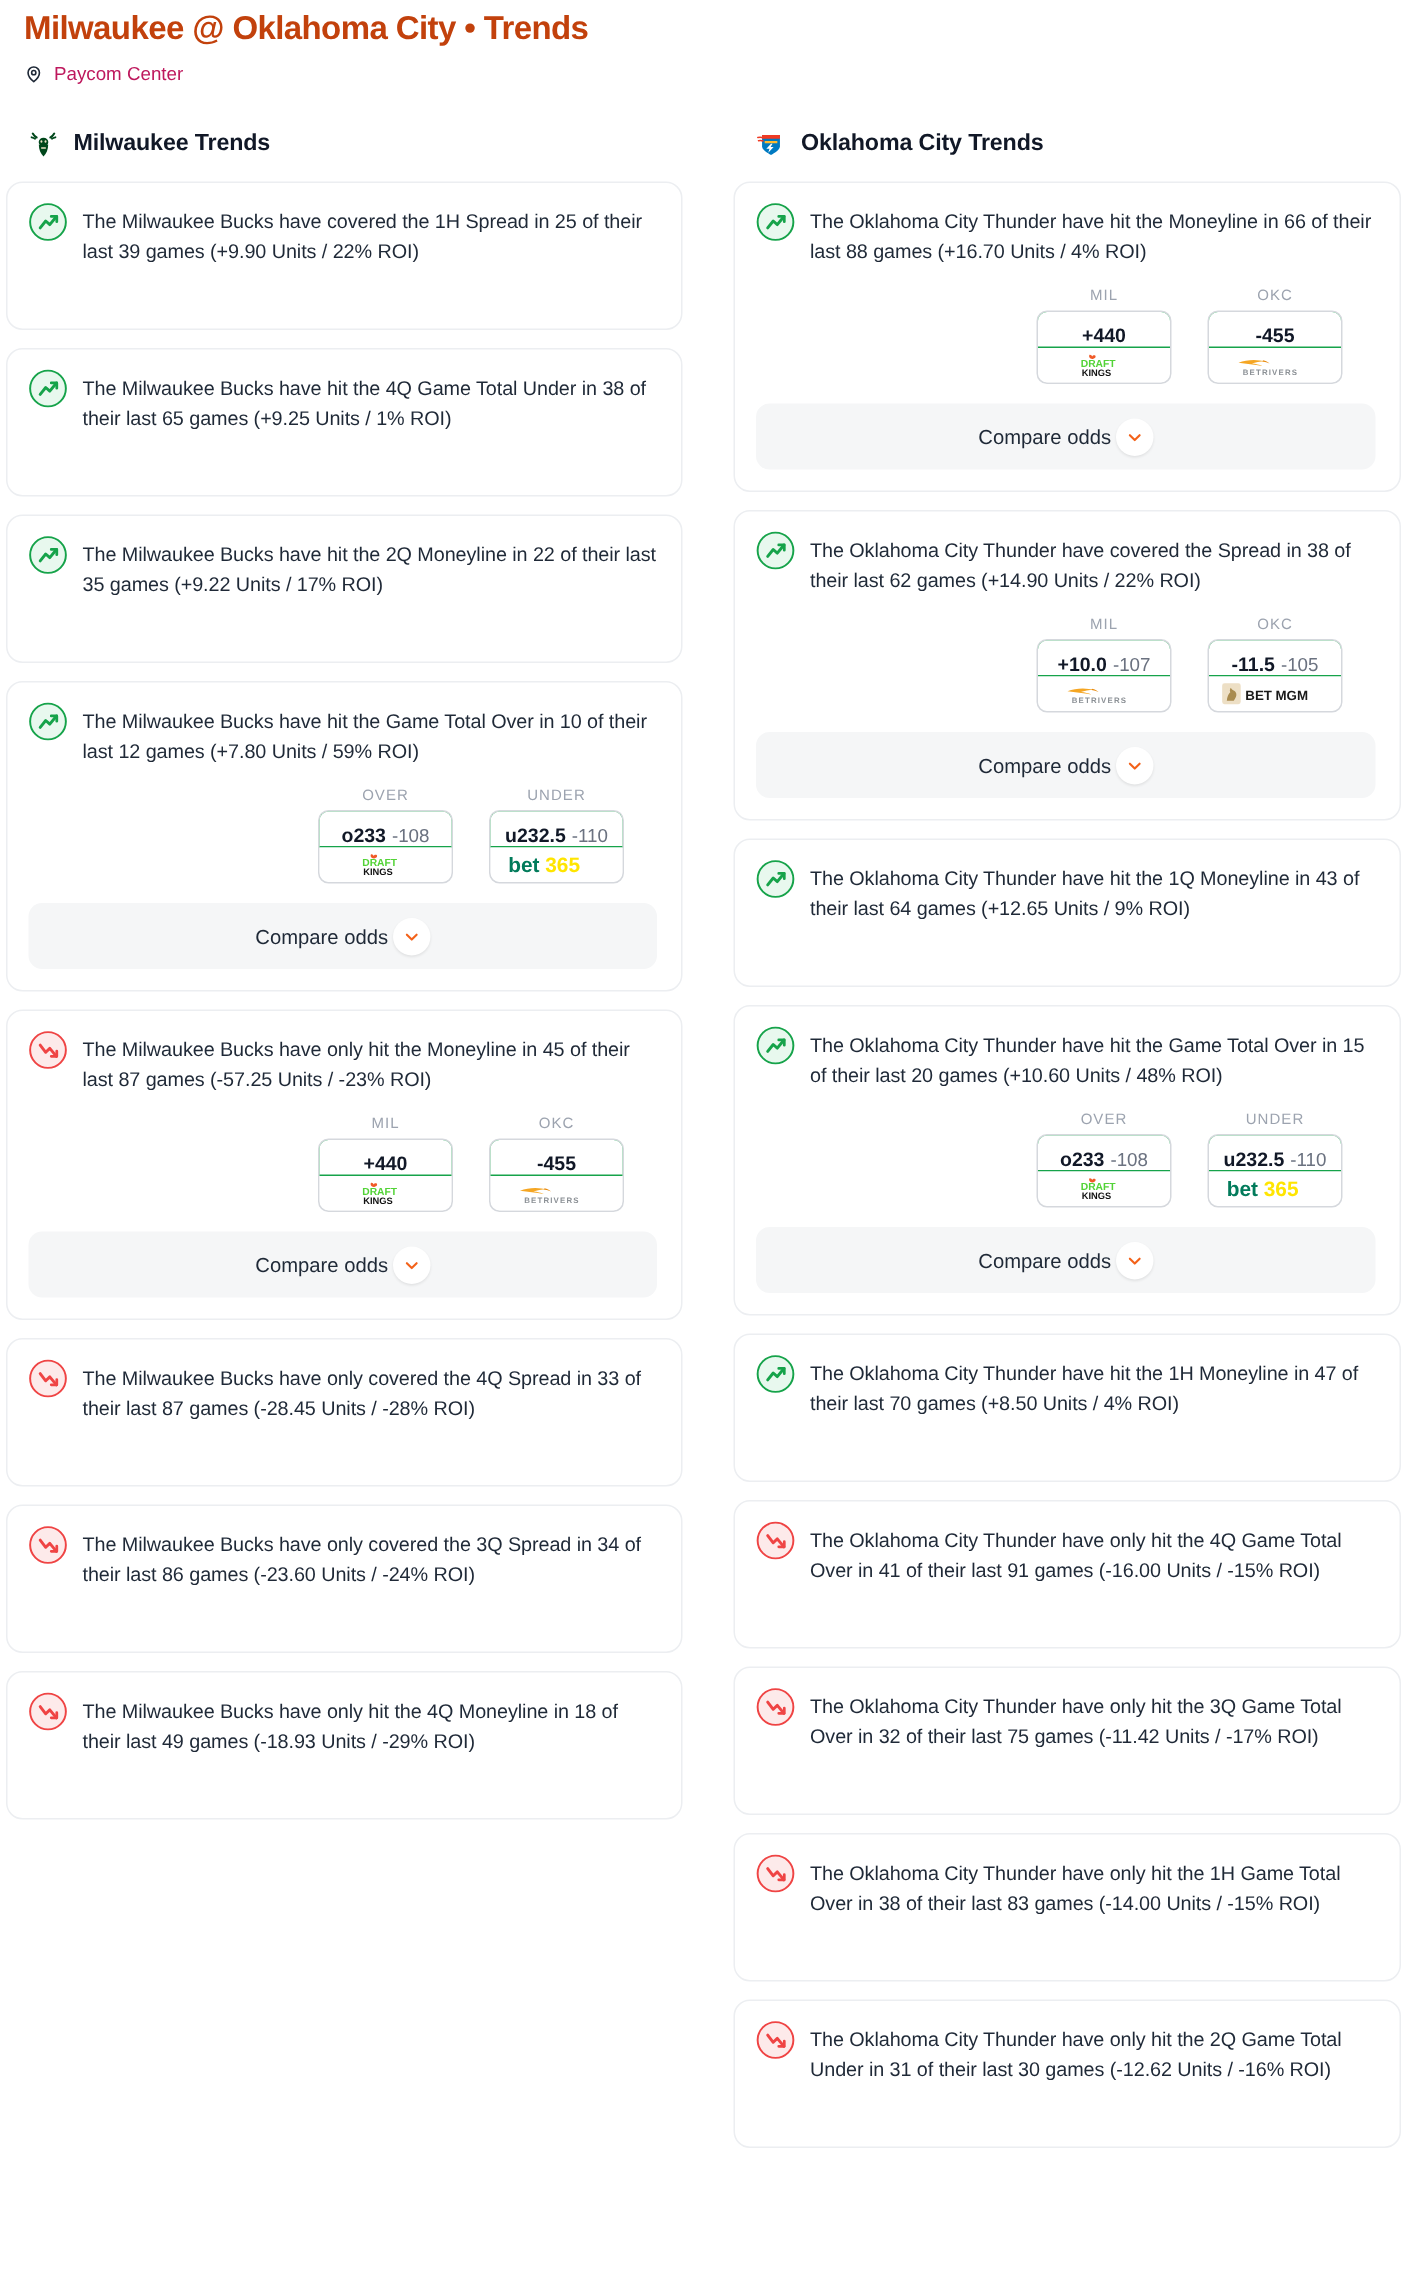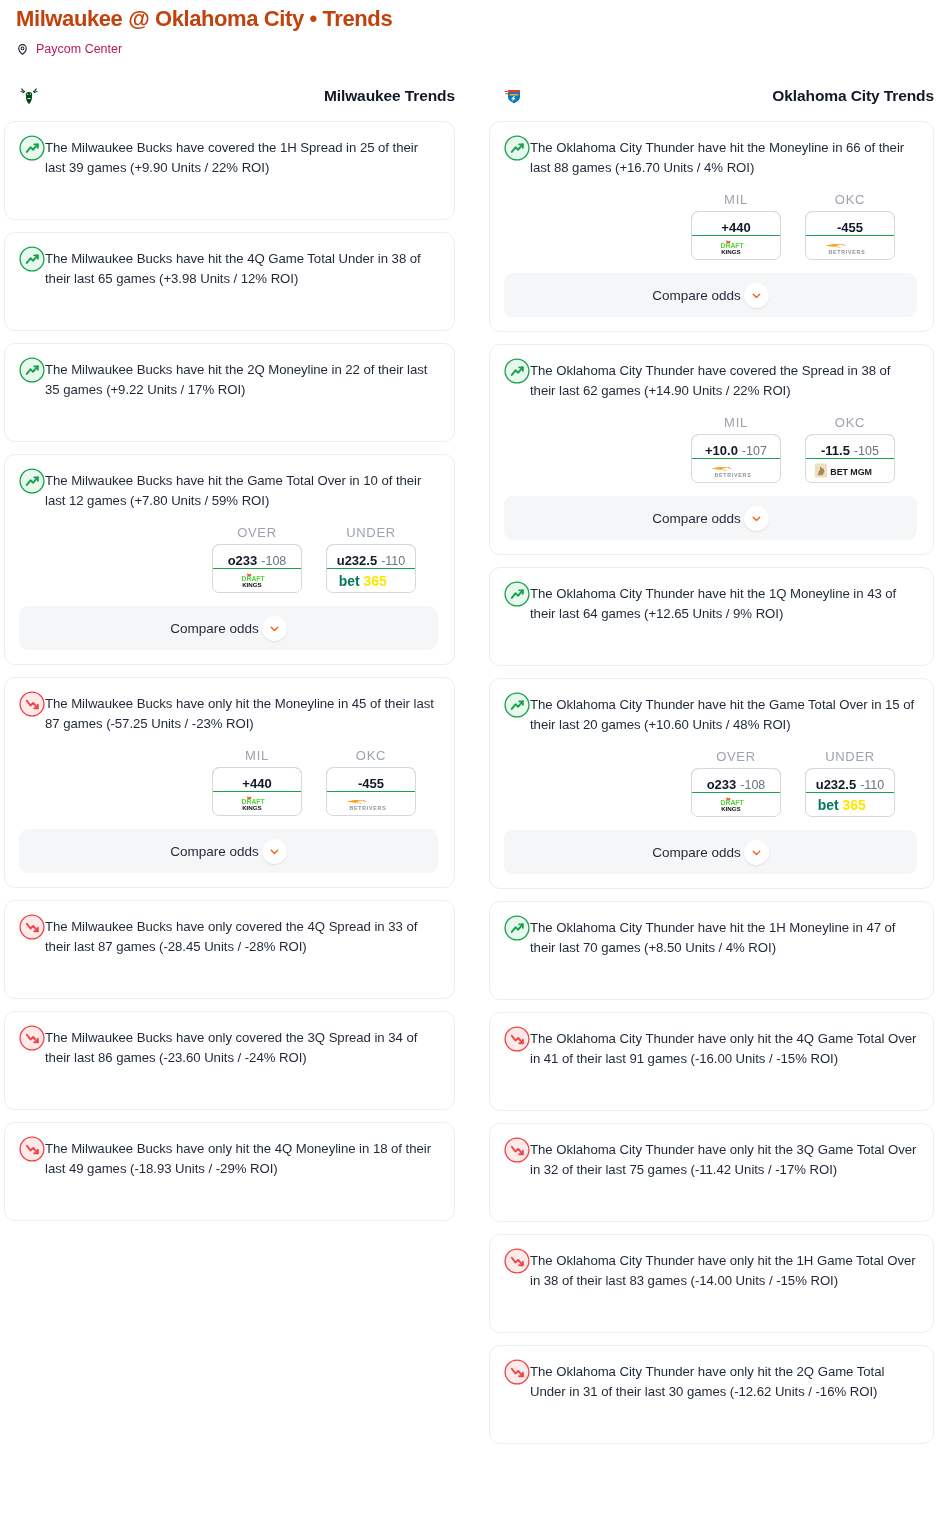--- a/index.html
+++ b/index.html
@@ -49,63 +49,62 @@
   .column.left { padding-left: 4px; }
   .column.right { padding-left: 10px; }
 
   .col-header {
     display: flex;
     align-items: center;
     gap: 9px;
     padding: 0 0 0 14px;
     height: 26px;
     margin-bottom: 12px;
-    justify-content: space-between;
   }
   .col-header-title {
     font-size: 15.5px;
     font-weight: bold;
     color: #111827;
     letter-spacing: -0.1px;
   }
   .team-logo { width: 22px; height: 22px; flex: none; display: block; }
 
   
   .trend-card {
     background: #ffffff;
     border: 1px solid #eceef1;
     border-radius: 11px;
     margin-bottom: 12px;
     padding: 14px 16px 14px 14px;
     min-height: 99px;
     position: relative;
   }
 
-  .trend-head { display: flex; align-items: flex-start; }
+  .trend-head { display: flex; gap: 10px; align-items: flex-start; }
   .trend-icon { width: 26px; height: 26px; flex: none; display: block; margin-top: -1px; }
   .trend-text {
     font-size: 13.2px;
     line-height: 20px;
     color: #1f2937;
     padding-top: 2px;
     letter-spacing: -0.05px;
   }
 
   
   .odds-wrap {
     display: flex;
     justify-content: flex-end;
     gap: 24px;
     margin-top: 14px;
     padding-right: 22px;
   }
   .odds-col { width: 90px; }
   .odds-label {
     text-align: center;
-    font-size: 13px;
+    font-size: 10px;
     letter-spacing: 0.7px;
     color: #9ca3af;
     margin-bottom: 4px;
   }
   .odds-box {
     border: 1px solid #d5d8dd;
     border-radius: 7px;
     overflow: hidden;
     background: #fff;
   }
@@ -206,21 +205,21 @@
         </div>
         <div class="trend-card">
           <div class="trend-head">
             <span>
               <svg class="trend-icon" viewBox="0 0 24 24">
                 <circle cx="12" cy="12" r="11" fill="#e8f8ee" stroke="#16a34a" stroke-width="1.2"></circle>
                 <path d="M7.2 15.6 10.6 11.4 13.1 13.6 17.2 8.6" fill="none" stroke="#16a34a" stroke-width="1.8" stroke-linecap="round" stroke-linejoin="round"></path>
                 <path d="M14.0 8.6h3.4v3.2" stroke="#16a34a" stroke-width="1.7" fill="none" stroke-linecap="round" stroke-linejoin="round"></path>
               </svg>
             </span>
-            <div class="trend-text">The Milwaukee Bucks have hit the 4Q Game Total Under in 38 of their last 65 games (+3.98 Units / 12% ROI)</div>
+            <div class="trend-text">The Milwaukee Bucks have hit the 4Q Game Total Under in 38 of their last 65 games (+9.25 Units / 1% ROI)</div>
           </div>
         </div>
         <div class="trend-card">
           <div class="trend-head">
             <span>
               <svg class="trend-icon" viewBox="0 0 24 24">
                 <circle cx="12" cy="12" r="11" fill="#e8f8ee" stroke="#16a34a" stroke-width="1.2"></circle>
                 <path d="M7.2 15.6 10.6 11.4 13.1 13.6 17.2 8.6" fill="none" stroke="#16a34a" stroke-width="1.8" stroke-linecap="round" stroke-linejoin="round"></path>
                 <path d="M14.0 8.6h3.4v3.2" stroke="#16a34a" stroke-width="1.7" fill="none" stroke-linecap="round" stroke-linejoin="round"></path>
               </svg>

